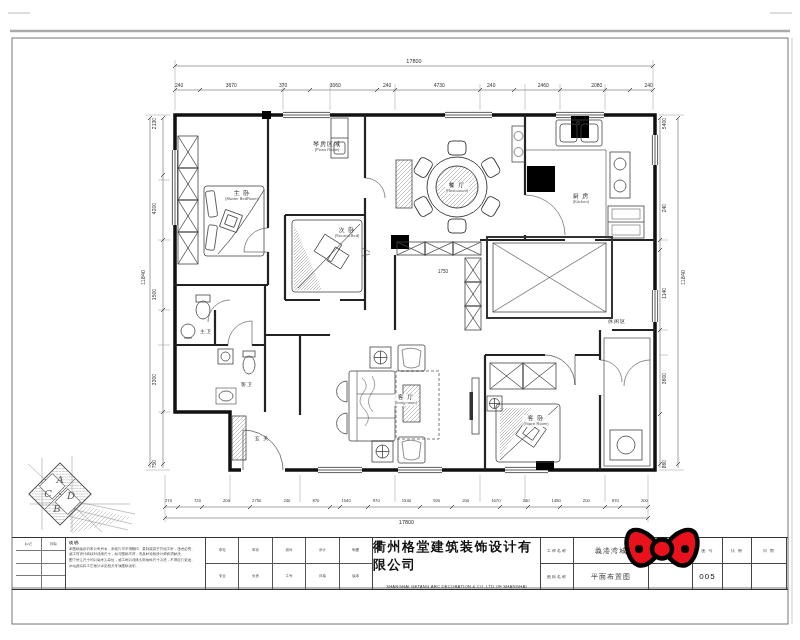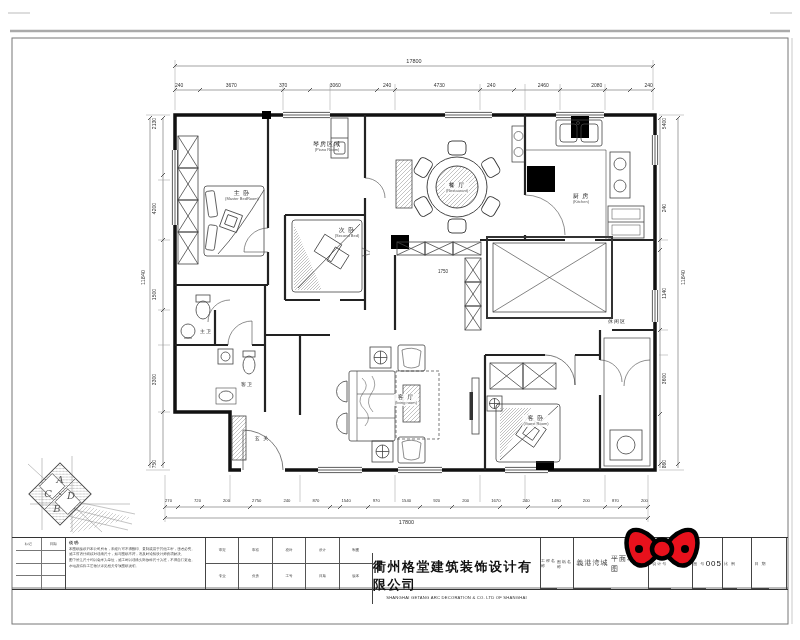--- a/index.html
+++ b/index.html
@@ -17,37 +17,37 @@
   
   .rlabel{position:absolute;transform:translate(-50%,-50%);text-align:center;
           white-space:nowrap;color:#222;line-height:1.2;z-index:2;}
   .rlabel .cn{font-size:6px;letter-spacing:1px;}
   .rlabel .en{font-size:4px;color:#555;letter-spacing:0;}
   .chip{background:rgba(255,255,255,.85);padding:0 1px;}
   
   .tb{position:absolute;left:12px;top:537px;width:776px;height:51px;
       border-top:1px solid #333;border-bottom:1px solid #333;z-index:3;background:transparent;}
   .cell{position:absolute;top:0;height:100%;border-left:0.5px solid #444;box-sizing:border-box;}
-  .rows2{display:flex;flex-direction:row;}
+  .rows2{display:flex;flex-direction:column;text-align:center;}
   .rows2>div{flex:1;display:flex;align-items:center;justify-content:center;box-sizing:border-box;}
   .rows2>div:first-child{border-bottom:0.5px solid #444;}
   .lt{display:grid;grid-template-columns:1fr 1fr;grid-template-rows:repeat(4,1fr);height:100%;}
   .lt div{border-left:0.5px solid #777;border-bottom:0.5px solid #777;font-size:3.5px;
           display:flex;align-items:center;justify-content:center;color:#444;box-sizing:border-box;}
   .lt div:nth-child(2n+1){border-left:none;}
   .lt div:nth-child(7),.lt div:nth-child(8){border-bottom:none;}
   .notes{padding:2px 3px;font-size:3.8px;color:#444;line-height:1.5;}
   .notes .nt{font-weight:bold;font-size:4px;}
   .notes-lines span{display:block;transform:scale(.92);transform-origin:left top;white-space:nowrap;}
   .midrow{display:flex;height:50%;box-sizing:border-box;}
   .midrow span{flex:1;display:flex;align-items:center;justify-content:center;
                font-size:3.5px;color:#444;border-left:0.5px solid #555;box-sizing:border-box;}
   .midrow span:first-child{border-left:none;}
   .midrow.r1{border-bottom:0.5px solid #555;}
-  .company{display:flex;flex-direction:column;align-items:center;justify-content:center;height:100%;margin-top:15px;}
+  .company{display:flex;flex-direction:column;align-items:center;justify-content:space-between;height:100%;}
   .company .cn{font-size:13px;font-weight:bold;letter-spacing:1.5px;color:#111;}
   .company .en{font-size:4.2px;color:#333;letter-spacing:.2px;margin-top:1px;}
   .lbl4{font-size:4px;color:#444;letter-spacing:1px;}
   .val7{font-size:7px;color:#333;letter-spacing:1px;}
   .num8{font-size:8px;color:#111;letter-spacing:1px;}
   .bow{position:absolute;left:622px;top:518px;z-index:5;}
 </style>
 </head>
 <body>
 

